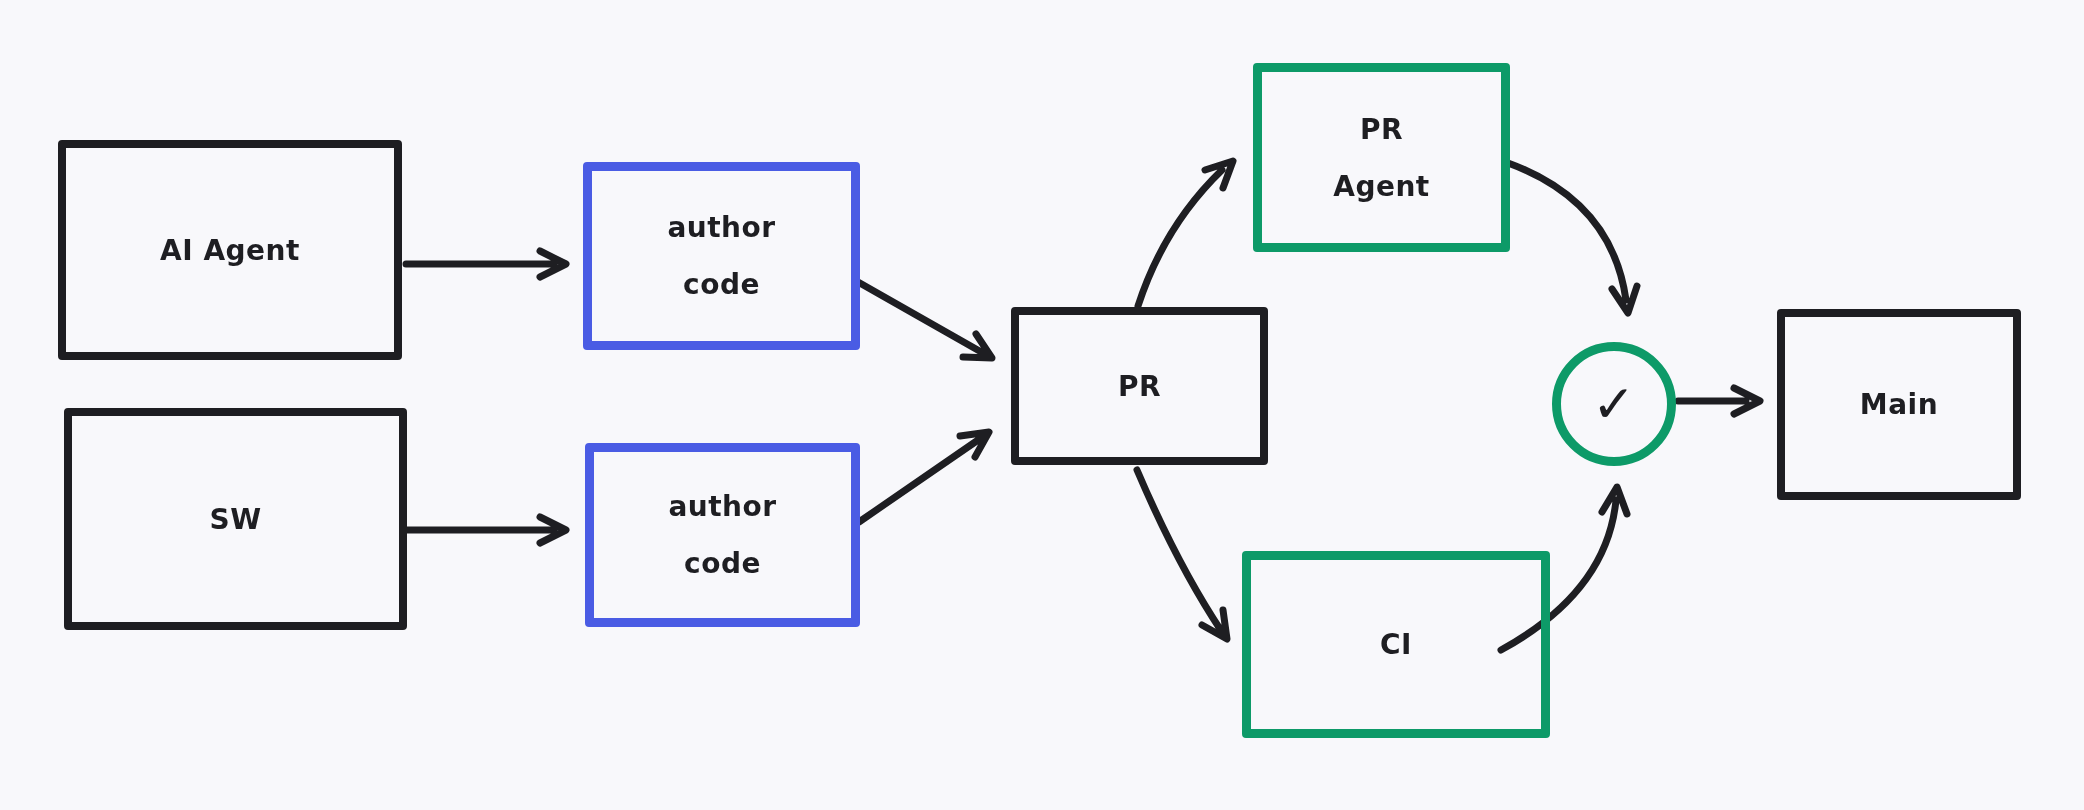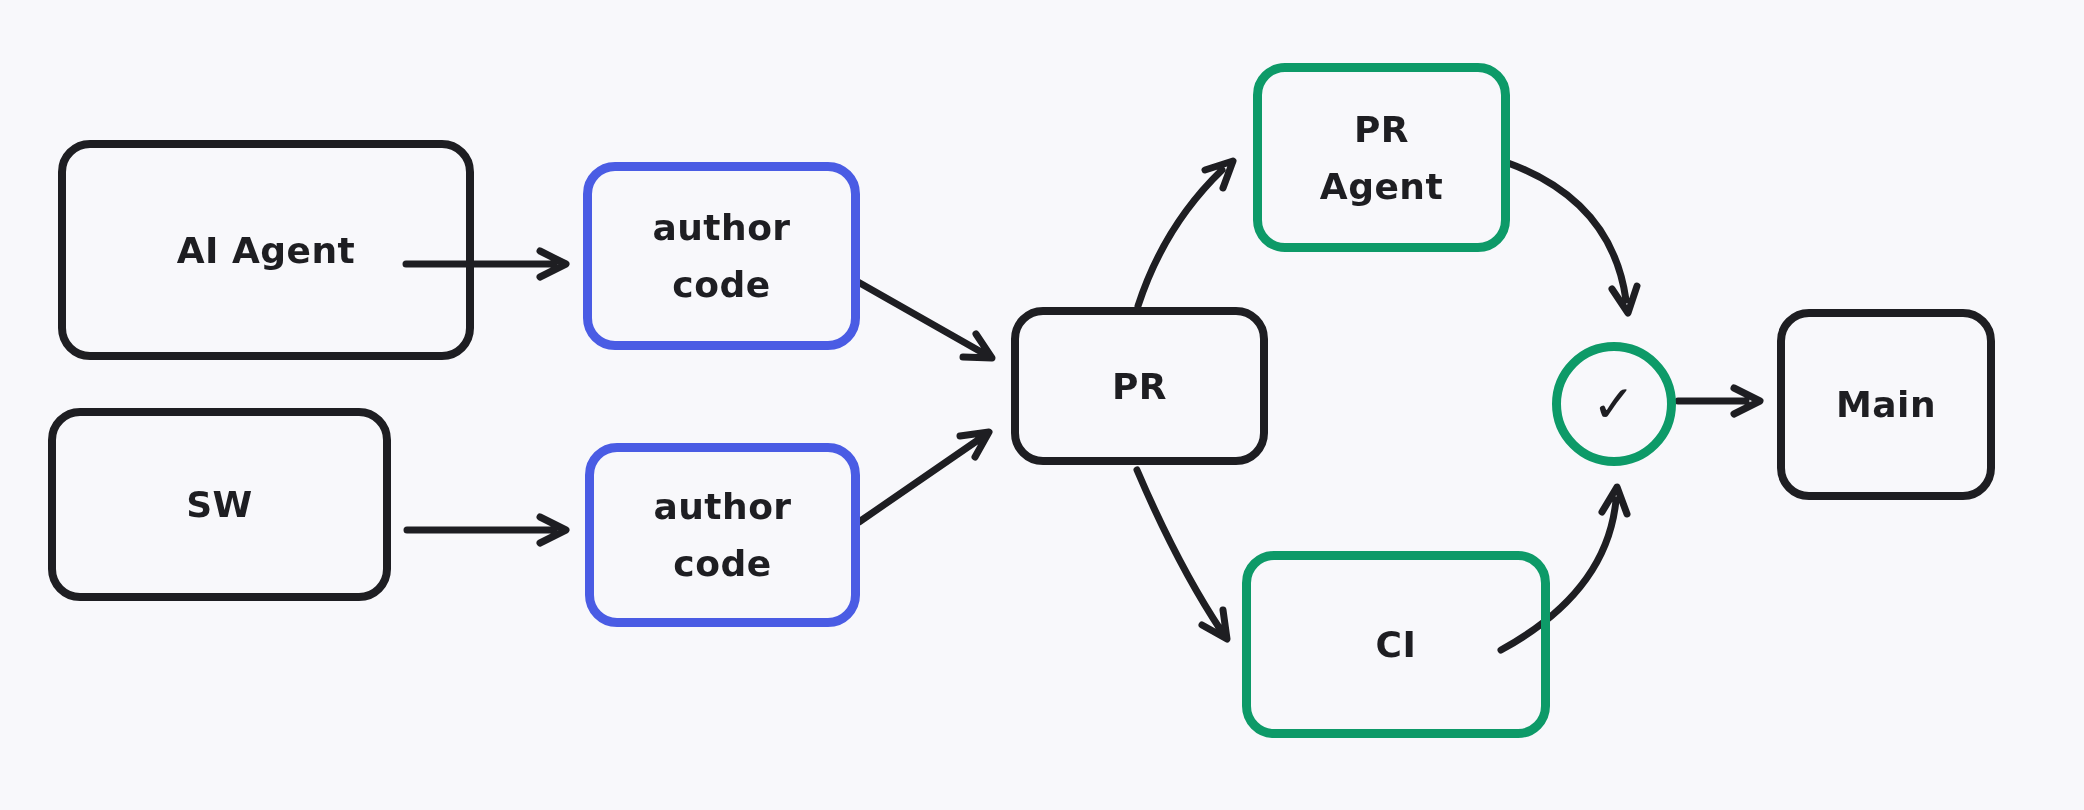--- a/index.html
+++ b/index.html
@@ -14,28 +14,28 @@
   .edge{
     fill:none;
     stroke:var(--ink,#1e1e22);
     stroke-width:7;
     stroke-linecap:round;
     stroke-linejoin:round;
   }
   .node{
     position:absolute;
     box-sizing:border-box;
-    border-radius:32px;
+    border-radius:4px;
     display:flex;
     flex-direction:column;
     align-items:center;
     justify-content:center;
     text-align:center;
     color:var(--ink,#1e1e22);
-    font-size:36px;
+    font-size:28px;
     font-weight:700;
     letter-spacing:0.5px;
   }
   .node .lbl{display:block;line-height:57px;white-space:nowrap;}
   .black{border:8px solid var(--ink,#1e1e22);}
   .blue{border:9px solid var(--blue,#4a5ce4);}
   .green{border:9px solid var(--green,#0d9a68);}
   .circle{border-radius:50%;font-size:52px;line-height:1;}
 </style>
 </head>
@@ -48,25 +48,25 @@
     <path class="edge" d="M407 530 L554 530 M540 517 L566 530 L540 543"></path>
     <path class="edge" d="M858 282 L983 353 M963 357 L992 358 L976 334"></path>
     <path class="edge" d="M859 522 L981 438 M975 457 L989 432 L960 436"></path>
     <path class="edge" d="M1138 306 Q1164 226 1222 170 M1223 188 L1233 161 L1205 170"></path>
     <path class="edge" d="M1137 470 Q1178 566 1222 632 M1202 625 L1227 639 L1223 610"></path>
     <path class="edge" d="M1508 163 Q1612 201 1626 300 M1612 289 L1628 313 L1637 286"></path>
     <path class="edge" d="M1501 650 Q1607 592 1616 500 M1627 514 L1617 487 L1602 512"></path>
     <path class="edge" d="M1678 401 L1746 401 M1734 388 L1760 401 L1734 414"></path>
   </svg>
 
-  <div class="node black" style="left:58px;top:140px;width:416px;height:220px">
+  <div class="node black" style="left:58px;top:140px;width:344px;height:220px">
     <span class="lbl">AI Agent</span>
   </div>
 
-  <div class="node black" style="left:48px;top:408px;width:343px;height:193px">
+  <div class="node black" style="left:64px;top:408px;width:343px;height:222px">
     <span class="lbl">SW</span>
   </div>
 
   <div class="node blue" style="left:583px;top:162px;width:277px;height:188px">
     <span class="lbl">author</span>
     <span class="lbl">code</span>
   </div>
 
   <div class="node blue" style="left:585px;top:443px;width:275px;height:184px">
     <span class="lbl">author</span>
@@ -83,17 +83,17 @@
   </div>
 
   <div class="node green" style="left:1242px;top:551px;width:308px;height:187px">
     <span class="lbl">CI</span>
   </div>
 
   <div class="node green circle" style="left:1552px;top:342px;width:124px;height:124px">
     <span>✓</span>
   </div>
 
-  <div class="node black" style="left:1777px;top:309px;width:218px;height:191px">
+  <div class="node black" style="left:1777px;top:309px;width:244px;height:191px">
     <span class="lbl">Main</span>
   </div>
 
 </div>
 
 </body></html>

